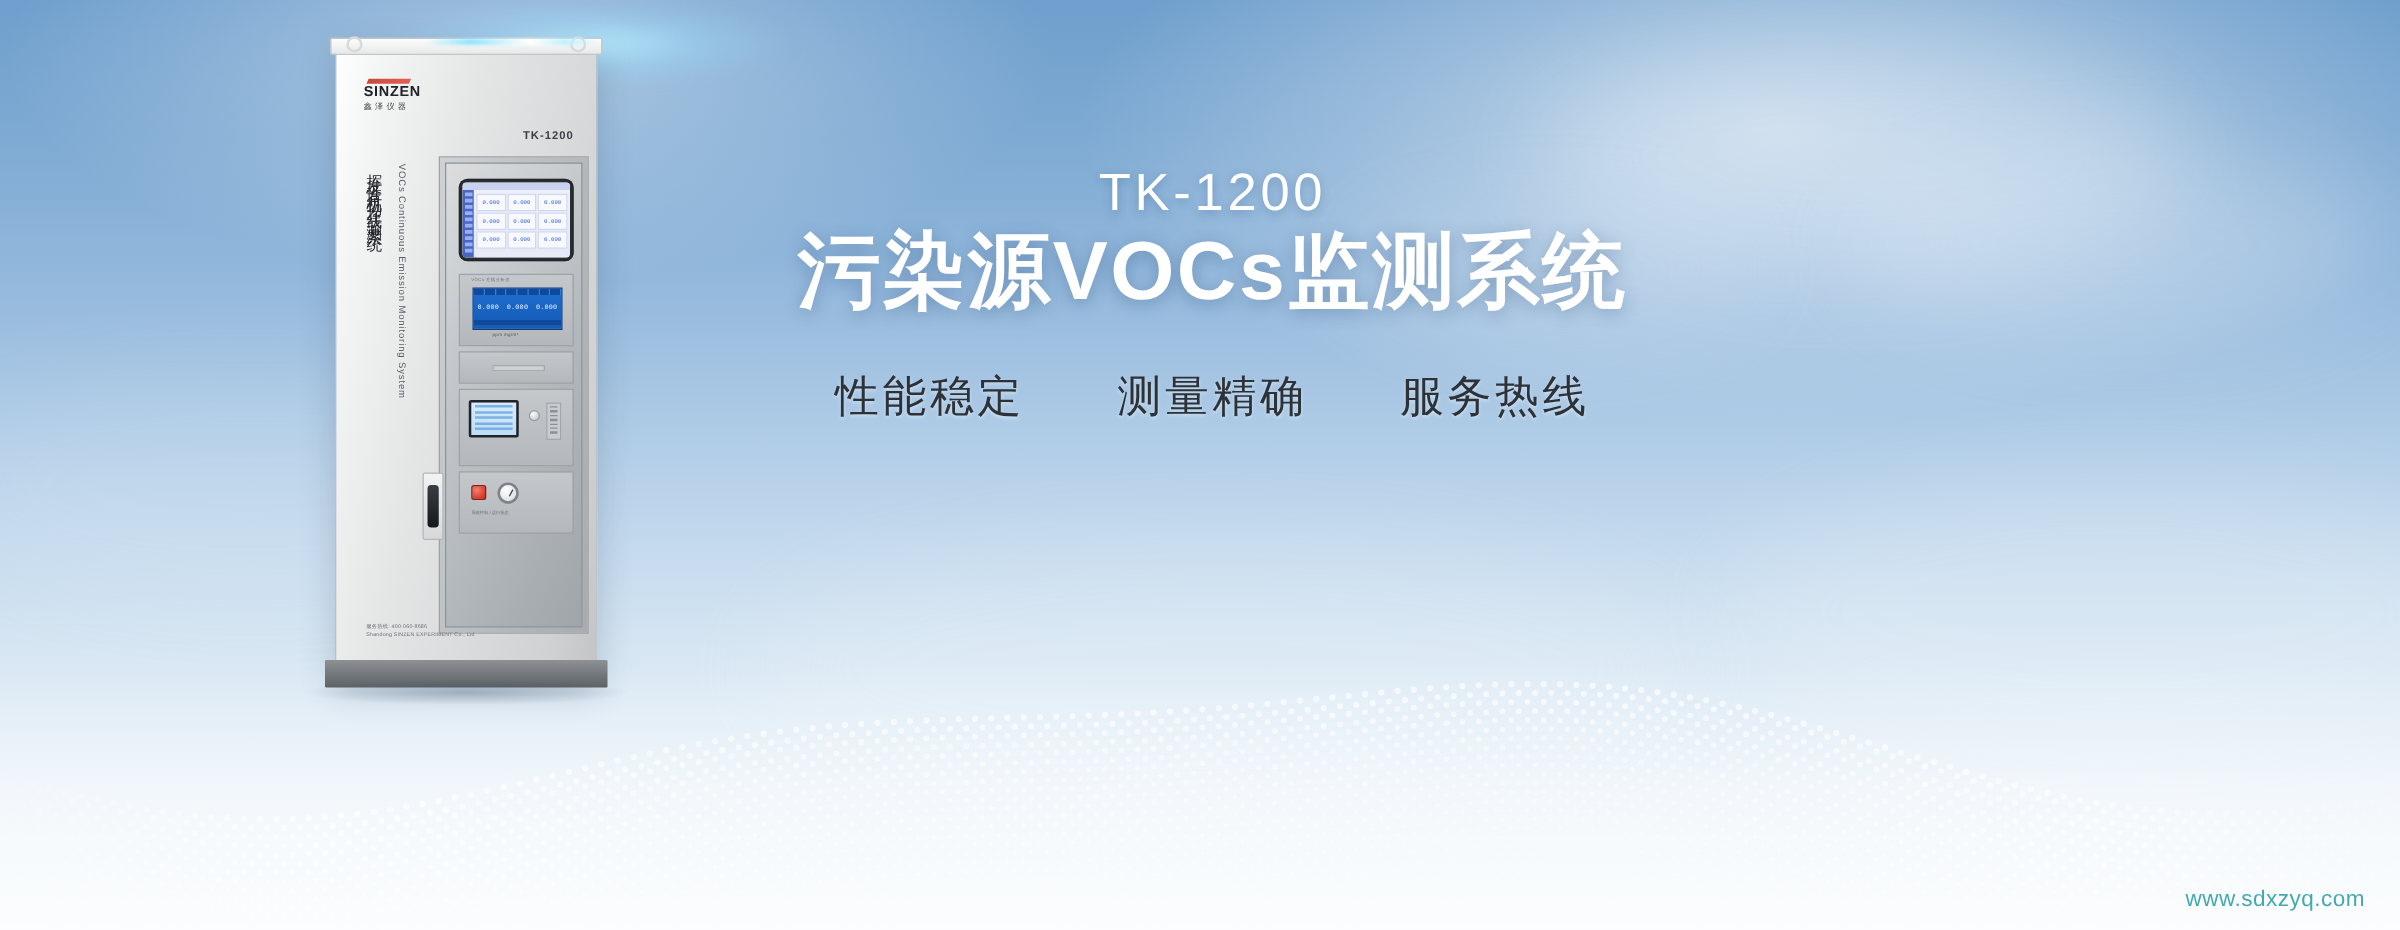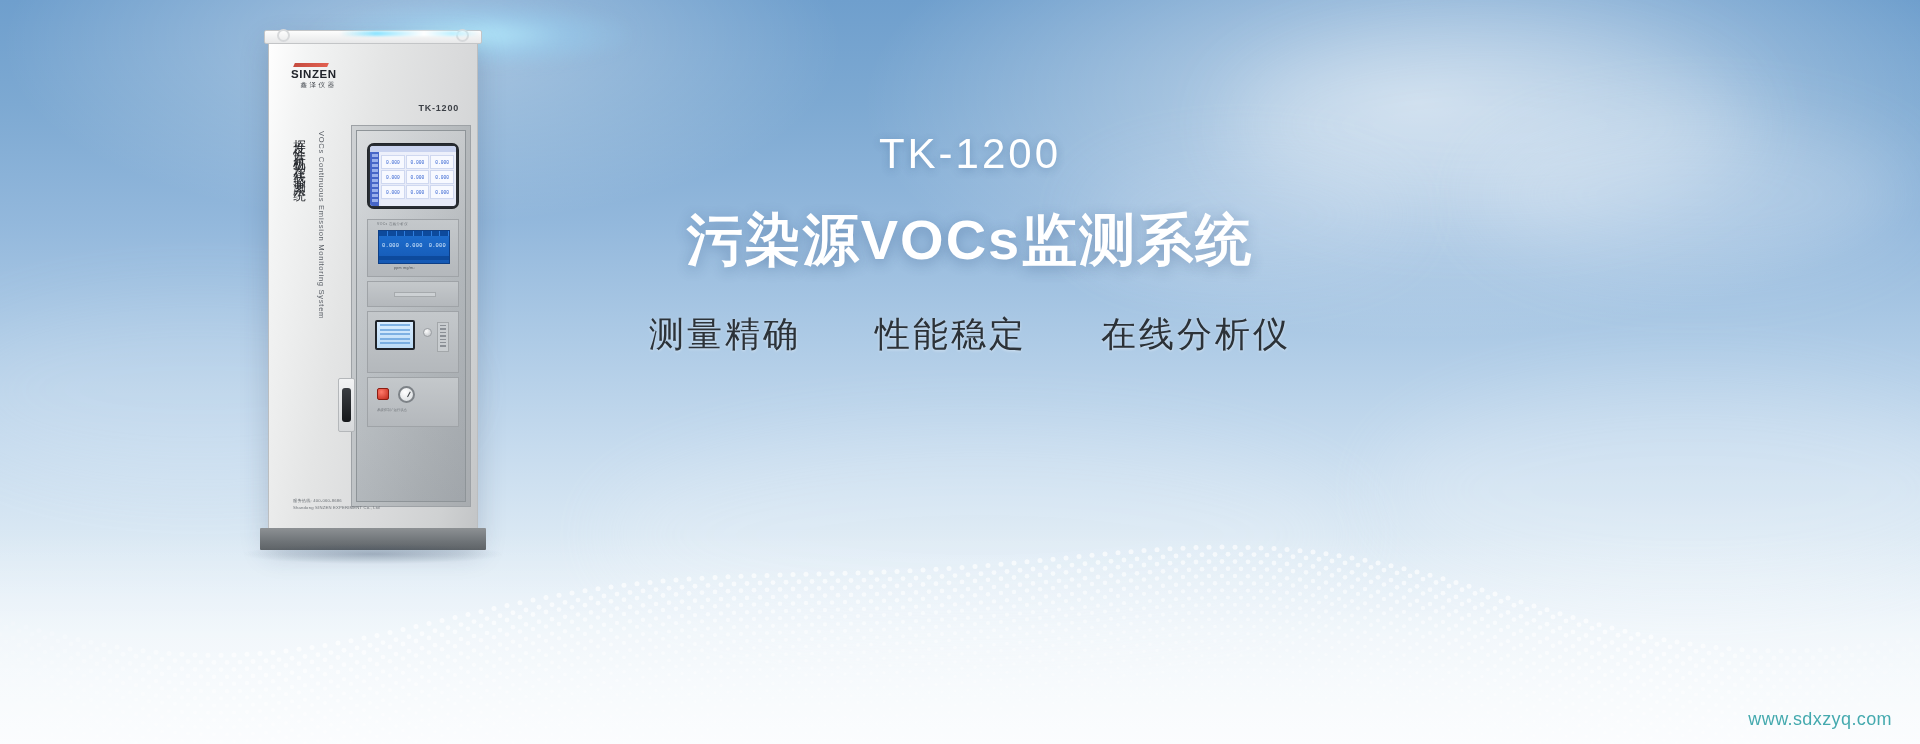--- a/index.html
+++ b/index.html
@@ -62,21 +62,21 @@
     position:absolute; left:78px; top:9px; width:140px; height:5px;
     background:linear-gradient(90deg, rgba(120,220,255,0) 0%, #8fe4ff 26%, #ffffff 60%, #bff0ff 80%, rgba(190,240,255,0) 100%);
     filter:blur(1.2px);
   }
   .led-glow{
     position:absolute; left:40px; top:-22px; width:330px; height:70px;
     background:radial-gradient(ellipse at 52% 50%, rgba(180,238,255,.85) 0%, rgba(150,220,255,.30) 38%, rgba(150,220,255,0) 70%);
     filter:blur(6px); pointer-events:none;
   }
   
-  .logo{ position:absolute; left:22px; top:30px; text-align:right;}
+  .logo{ position:absolute; left:22px; top:30px; text-align:left;}
   .logo-bar{ width:34px; height:4px; margin-left:3px; background:linear-gradient(90deg,#c0392b,#e0503f); transform:skewX(-24deg); opacity:.9;}
   .logo-txt{
     font-size:11.5px; font-weight:700; letter-spacing:.6px; color:#20232a; line-height:1.05; margin-top:1px;
   }
   .logo-sub{ font-size:6.5px; color:#3a3f46; letter-spacing:2.6px; margin-top:1px;}
   
   .model{
     position:absolute; right:18px; top:70px;
     font-size:9px; font-weight:600; color:#3b3f45; letter-spacing:.8px;
   }
@@ -170,22 +170,22 @@
     font-size:4.2px; color:#6c7176; line-height:1.55; letter-spacing:.2px;
   }
 
   
   #copy{ position:absolute; left:520px; top:130px; width:900px; text-align:center; }
   .model-big{
     font-size:42px; color:#ffffff; letter-spacing:3px; font-weight:400;
     text-shadow:0 2px 8px rgba(30,70,120,.30);
   }
   .title-main{
-    margin-top:32px;
-    font-size:56px; line-height:1.06; font-weight:700; color:#ffffff;
+    margin-top:4px;
+    font-size:66px; line-height:1.06; font-weight:700; color:#ffffff;
     letter-spacing:2px;
     text-shadow:0 3px 14px rgba(25,60,110,.32);
     white-space:nowrap;
   }
   .features{
     margin-top:42px;
     display:flex; justify-content:center; gap:74px;
     font-size:35px; color:#2c3238; letter-spacing:3px; font-weight:400;
     text-shadow:0 1px 3px rgba(255,255,255,.45);
   }
@@ -3325,20 +3325,20 @@
     </div>
     <div class="led-strip"></div>
     <div class="cab-base"></div>
     <div class="cab-shadow"></div>
   </div>
 
   <div id="copy">
     <div class="model-big">TK-1200</div>
     <div class="title-main">污染源VOCs监测系统</div>
     <div class="features">
+      <span>性能稳定</span>
       <span>测量精确</span>
-      <span>性能稳定</span>
-      <span>在线分析仪</span>
+      <span>服务热线</span>
     </div>
   </div>
 
   <div class="watermark">www.sdxzyq.com</div>
 </div>
 
 </body></html>

